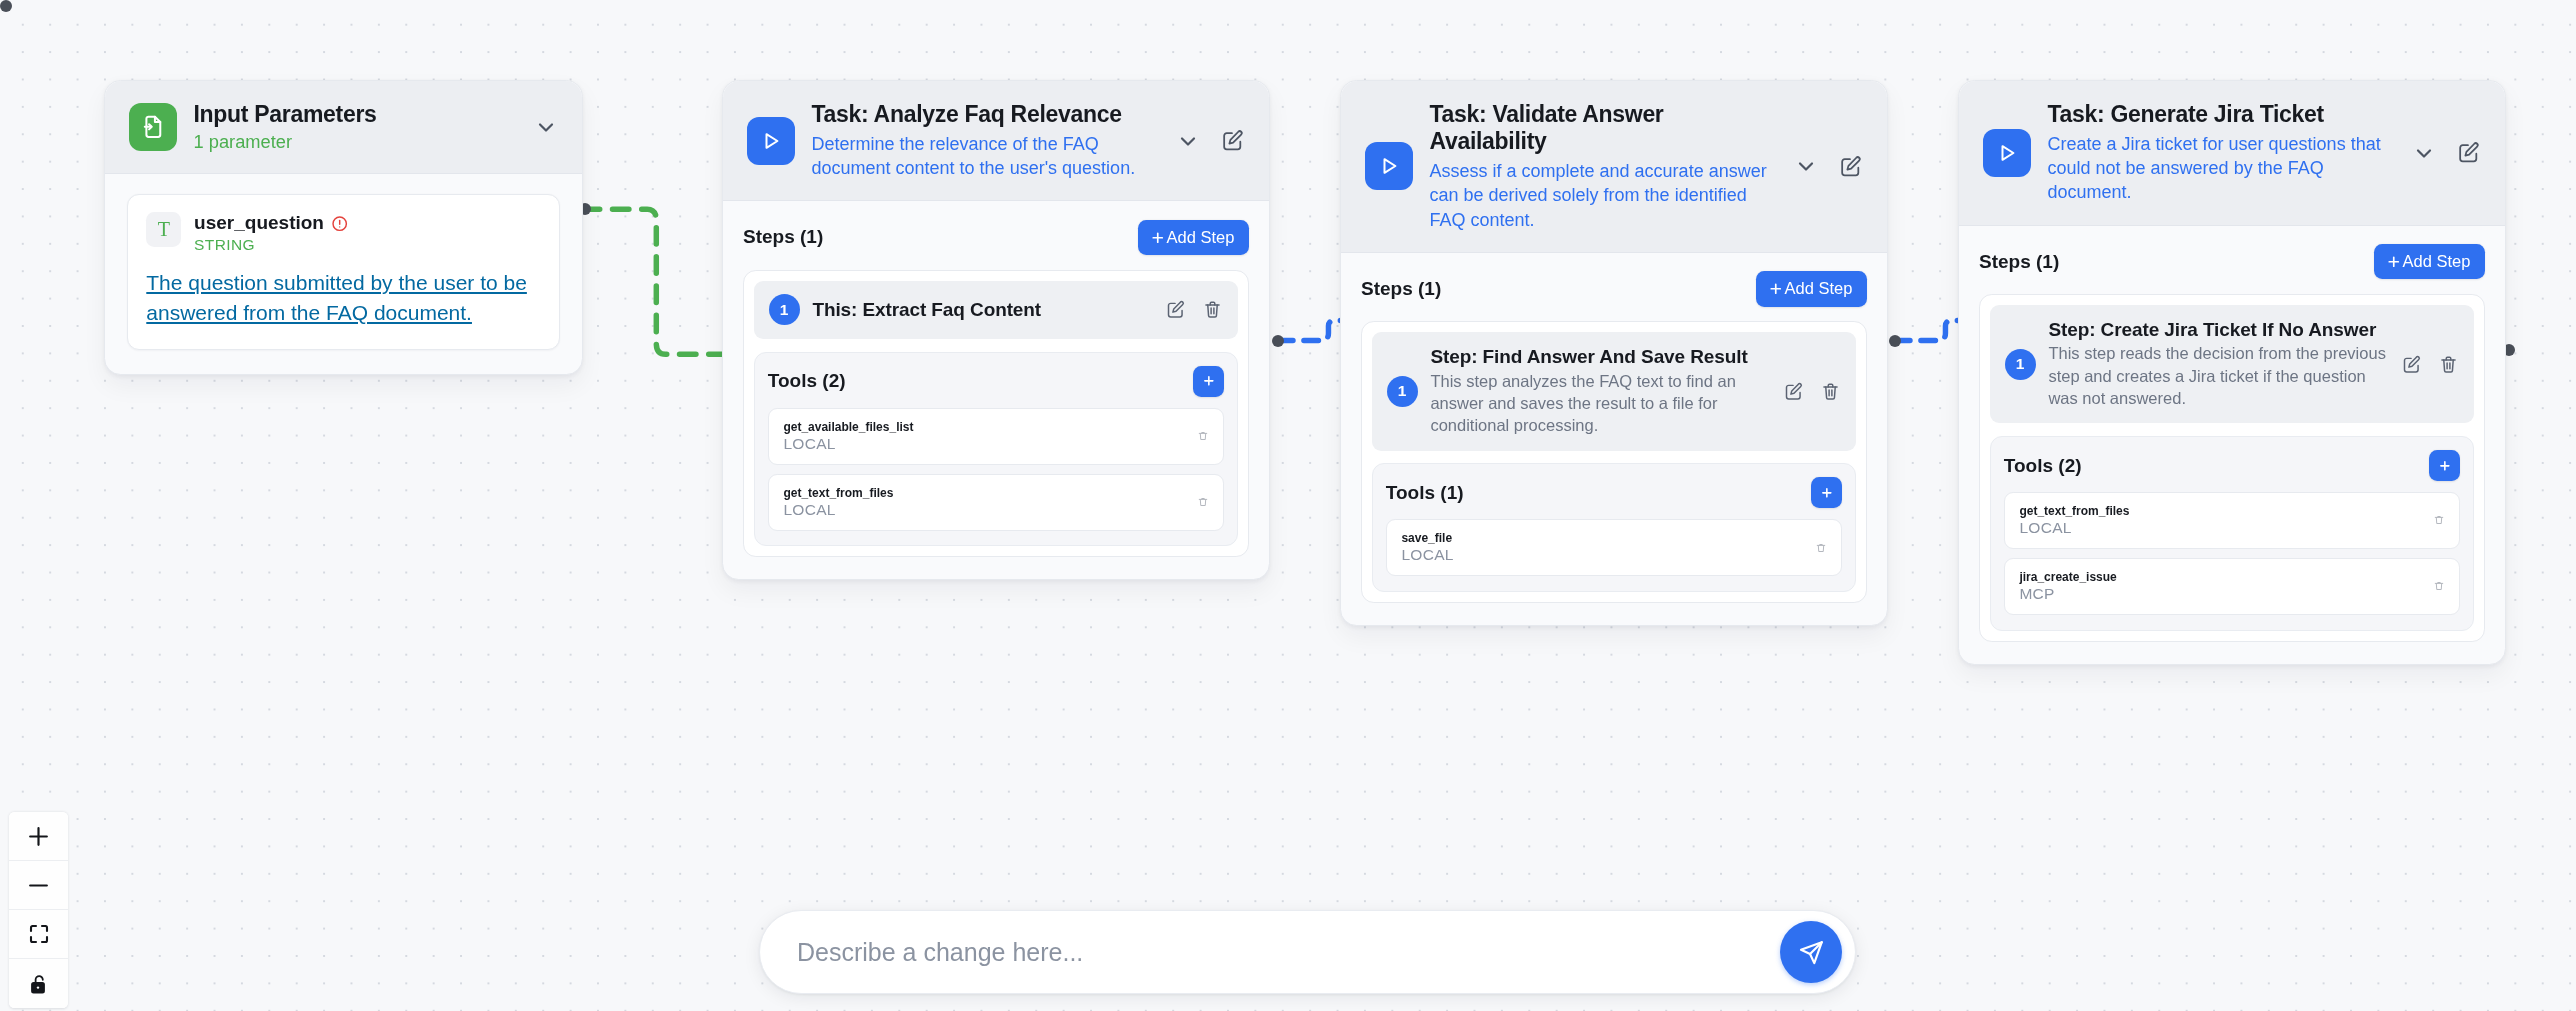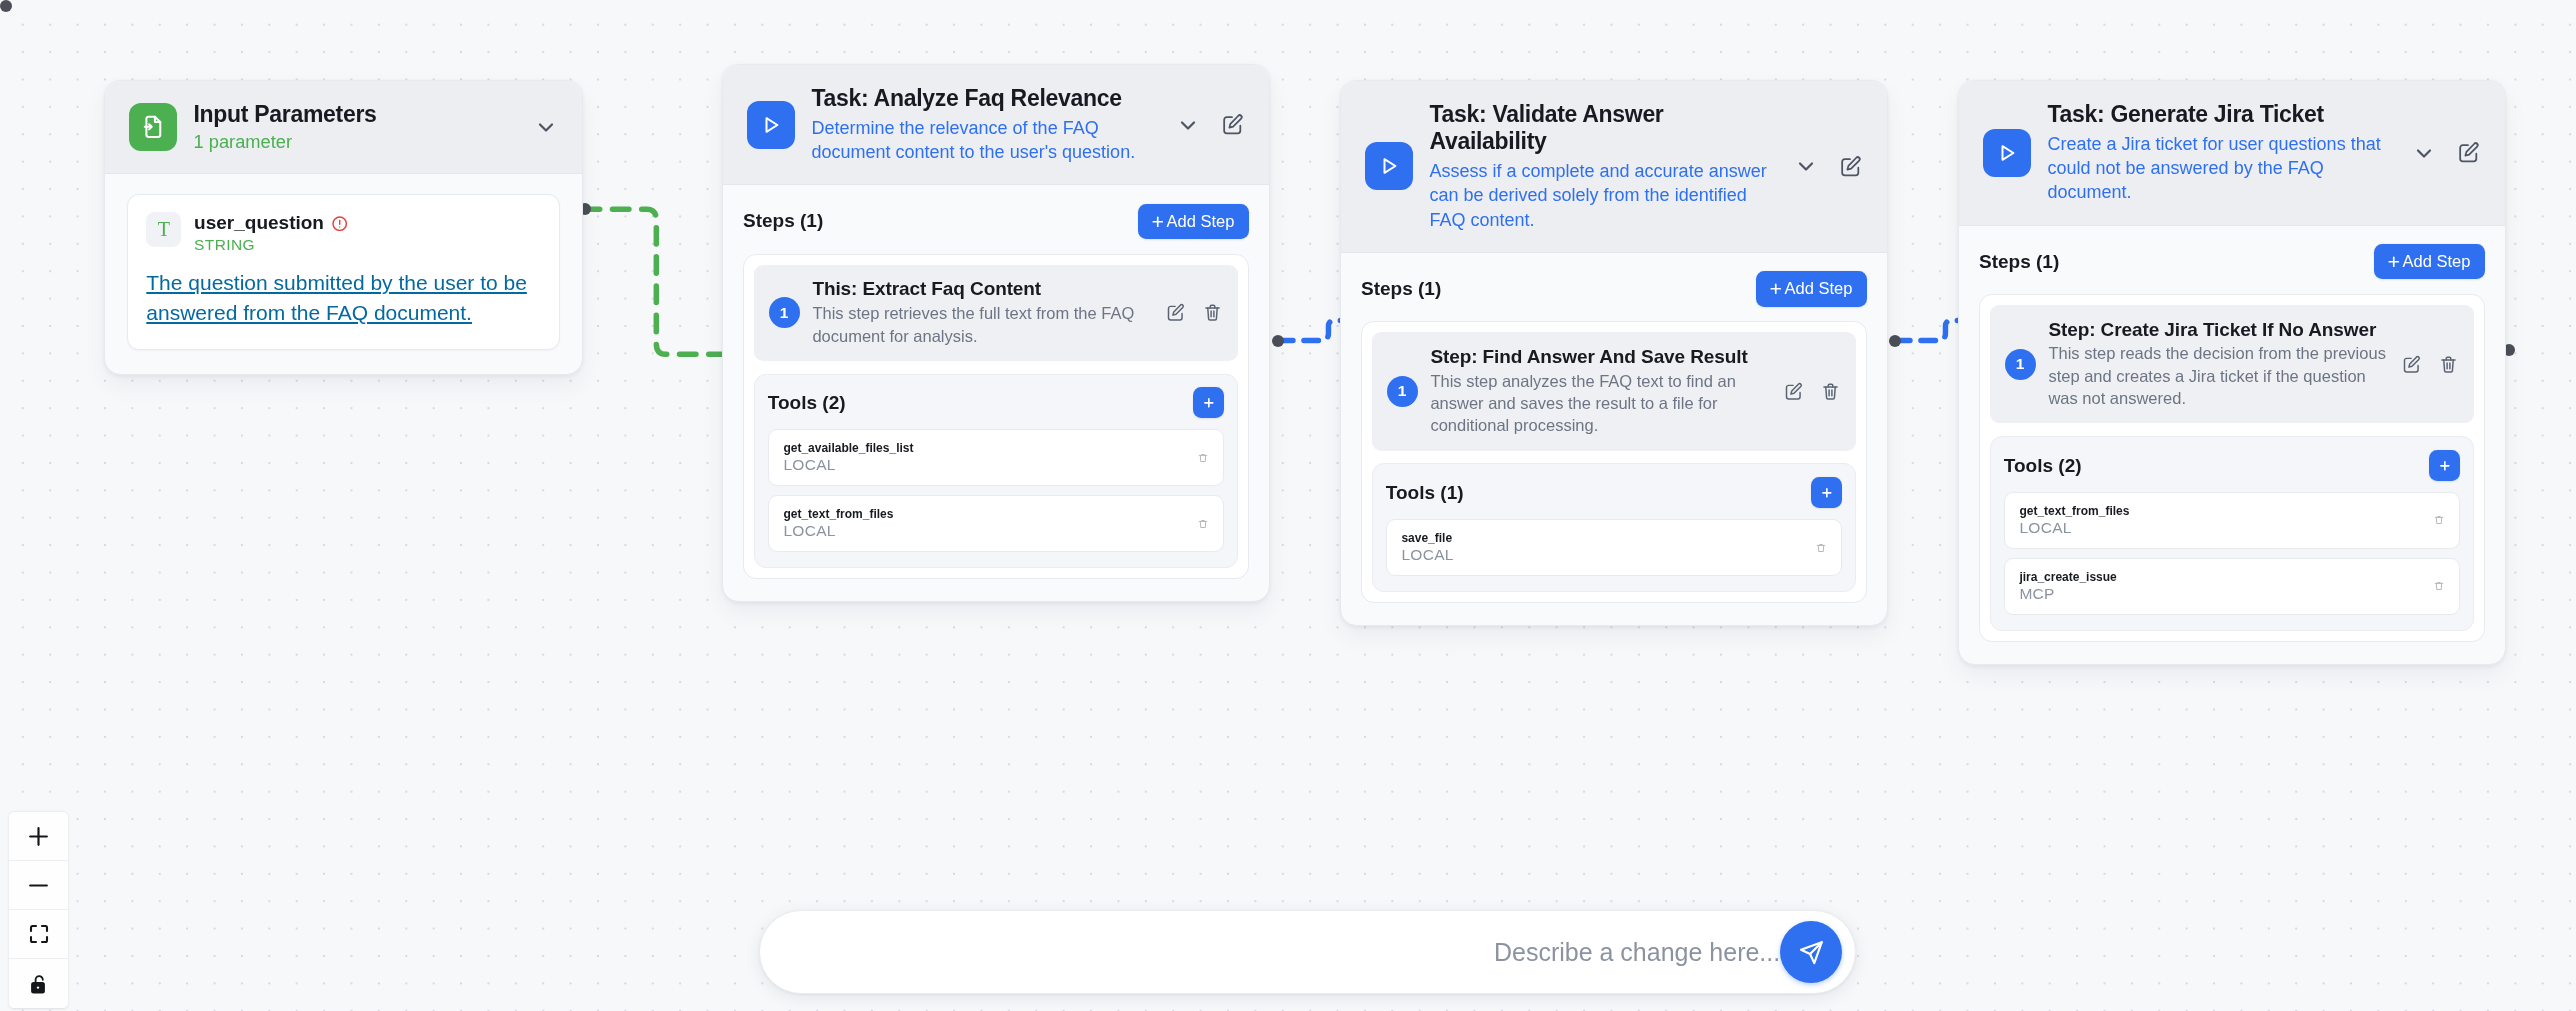--- a/index.html
+++ b/index.html
@@ -183,21 +183,20 @@
     border-radius: 42px;
     box-shadow: 0 3.7px 16.5px rgba(16,24,40,.08), 0 0.9px 2.7px rgba(16,24,40,.06);
     display: flex; align-items: center;
     padding: 0 12.8px 0 37px;
   }
   #prompt-input {
     flex: 1 1 auto;
     border: none; outline: none; background: transparent;
     font-size: 25px; color: #2b2f38;
     font-family: "Liberation Sans", sans-serif;
-    text-align: right;
   }
   #prompt-input::placeholder { color: #8b93a1; }
   .send-btn {
     width: 62px; height: 62px; border-radius: 50%;
     background: #2f70f0; border: none; cursor: pointer;
     display: flex; align-items: center; justify-content: center;
     flex: 0 0 auto;
     box-shadow: 0 1.8px 5.5px rgba(47,112,240,.35);
   }
 </style>
@@ -265,21 +264,21 @@
               </span>
             </div>
             <div class="param-kind">STRING</div>
           </div>
         </div>
         <div class="param-desc">The question submitted by the user to be answered from the FAQ document.</div>
       </div>
     </div>
   </section>
 
-  <section class="group-card" style="left:722px; top:64px; width:548px;">
+  <section class="group-card" style="left:722px; top:80px; width:548px;">
     <header class="group-header">
       <div class="hdr-icon blue">
         <svg width="24" height="24" viewBox="0 0 24 24" fill="none" stroke="#ffffff" stroke-width="2" stroke-linejoin="round" stroke-linecap="round">
           <path d="M7.5 5.2 18.4 12 7.5 18.8z"></path>
         </svg>
       </div>
       <div class="hdr-text">
         <div class="hdr-title">Task: Analyze Faq Relevance</div>
         <div class="hdr-sub-blue">Determine the relevance of the FAQ document content to the user's question.</div>
       </div>
@@ -308,21 +307,20 @@
           </span>
           <span>Add Step</span>
         </button>
       </div>
 
       <div class="steps-shell">
         <div class="step-row">
           <div class="step-num">1</div>
           <div class="step-text">
             <div class="step-title">This: Extract Faq Content</div>
-            <div class="step-desc">This step retrieves the full text from the FAQ document for analysis.</div>
           </div>
           <div class="step-actions">
             <button class="icon-btn" aria-label="edit step">
               <svg width="21" height="21" viewBox="0 0 24 24" fill="none" stroke="#5b6372" stroke-width="1.7" stroke-linecap="round" stroke-linejoin="round">
                 <path d="M19.5 13.2V18a2.5 2.5 0 0 1-2.5 2.5H6.5A2.5 2.5 0 0 1 4 18V7.5A2.5 2.5 0 0 1 6.5 5h5"></path>
                 <path d="M17.6 3.6a1.9 1.9 0 0 1 2.7 2.7L12.6 14 9 15l1-3.6z"></path>
               </svg>
             </button>
             <button class="icon-btn" aria-label="delete step">
               <svg width="21" height="21" viewBox="0 0 24 24" fill="none" stroke="#5b6372" stroke-width="1.7" stroke-linecap="round" stroke-linejoin="round">

